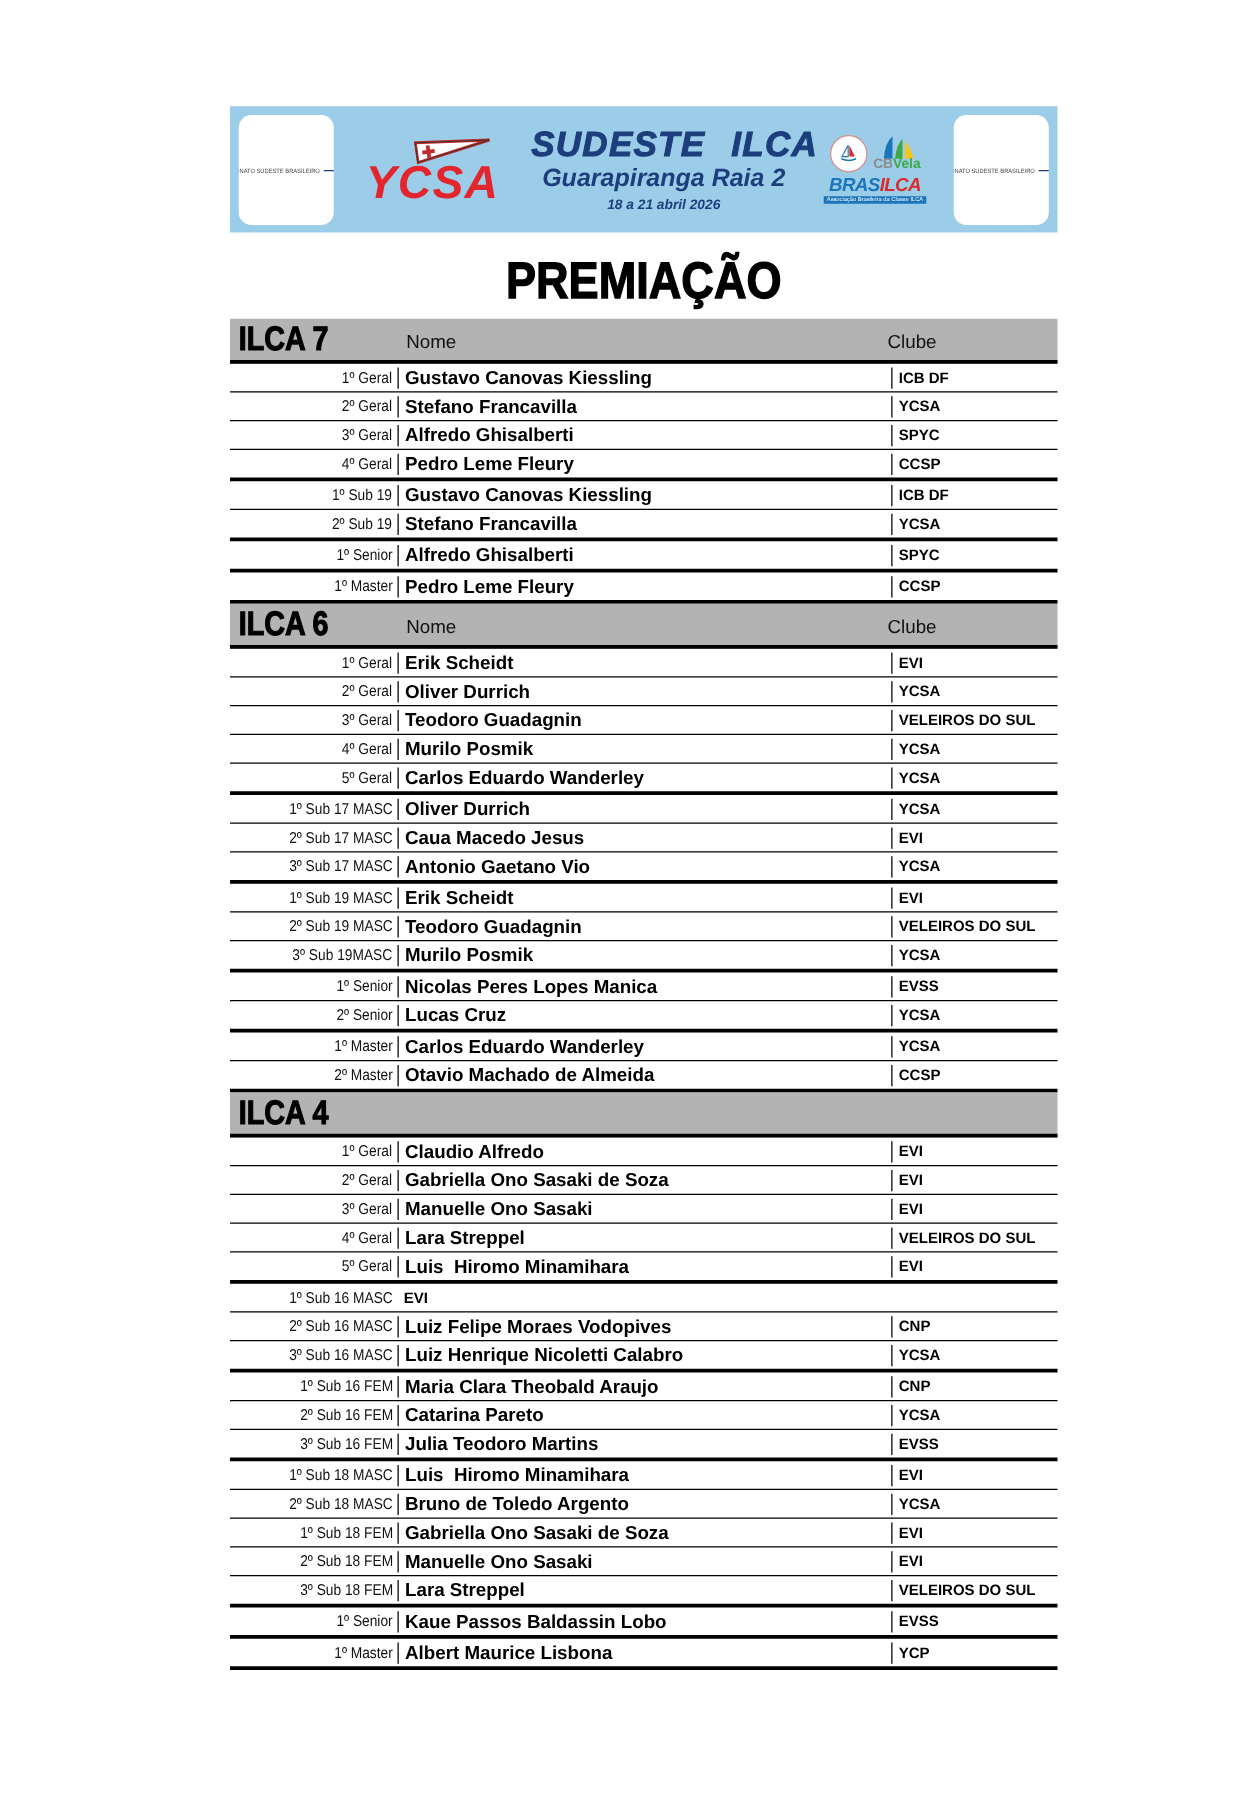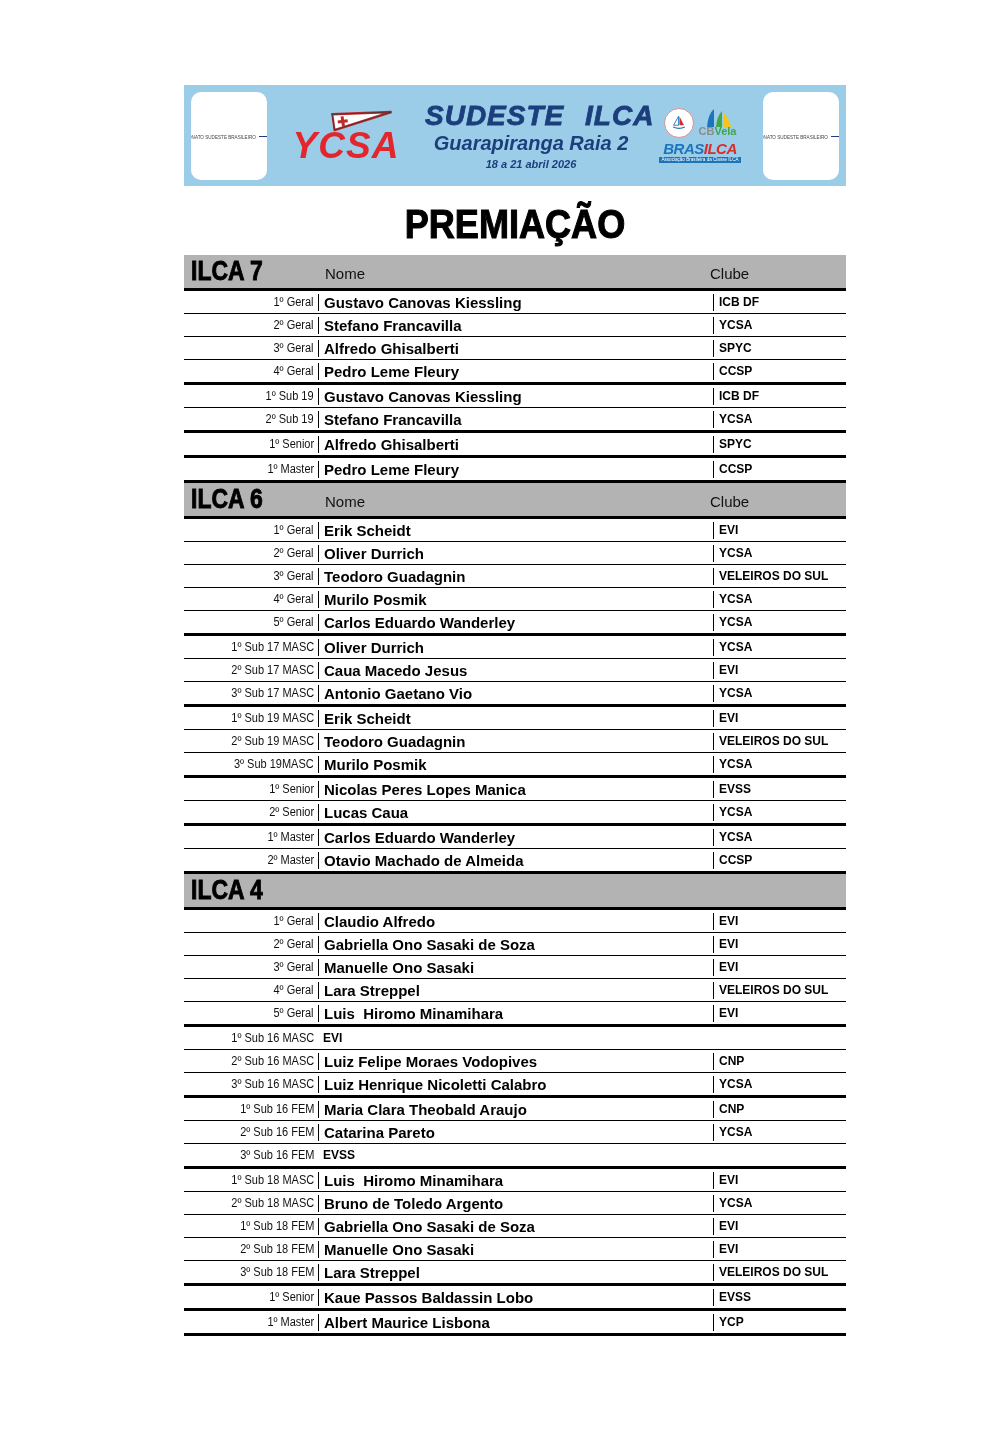--- a/index.html
+++ b/index.html
@@ -270,21 +270,21 @@
       <div class="cell cell-pos">
         <span class="pos-text">1º Senior</span>
       </div>
       <div class="cell cell-name">Nicolas Peres Lopes Manica</div>
       <div class="cell cell-club">EVSS</div>
     </div>
     <div class="row group-end">
       <div class="cell cell-pos">
         <span class="pos-text">2º Senior</span>
       </div>
-      <div class="cell cell-name">Lucas Caua</div>
+      <div class="cell cell-name">Lucas Cruz</div>
       <div class="cell cell-club">YCSA</div>
     </div>
     <div class="row">
       <div class="cell cell-pos">
         <span class="pos-text">1º Master</span>
       </div>
       <div class="cell cell-name">Carlos Eduardo Wanderley</div>
       <div class="cell cell-club">YCSA</div>
     </div>
     <div class="row group-end">
@@ -363,20 +363,21 @@
       <div class="cell cell-pos">
         <span class="pos-text">2º Sub 16 FEM</span>
       </div>
       <div class="cell cell-name">Catarina Pareto</div>
       <div class="cell cell-club">YCSA</div>
     </div>
     <div class="row group-end">
       <div class="cell cell-pos">
         <span class="pos-text">3º Sub 16 FEM</span>
       </div>
+      <div class="cell cell-name">Julia Teodoro Martins</div>
       <div class="cell cell-club">EVSS</div>
     </div>
     <div class="row">
       <div class="cell cell-pos">
         <span class="pos-text">1º Sub 18 MASC</span>
       </div>
       <div class="cell cell-name">Luis  Hiromo Minamihara</div>
       <div class="cell cell-club">EVI</div>
     </div>
     <div class="row">

